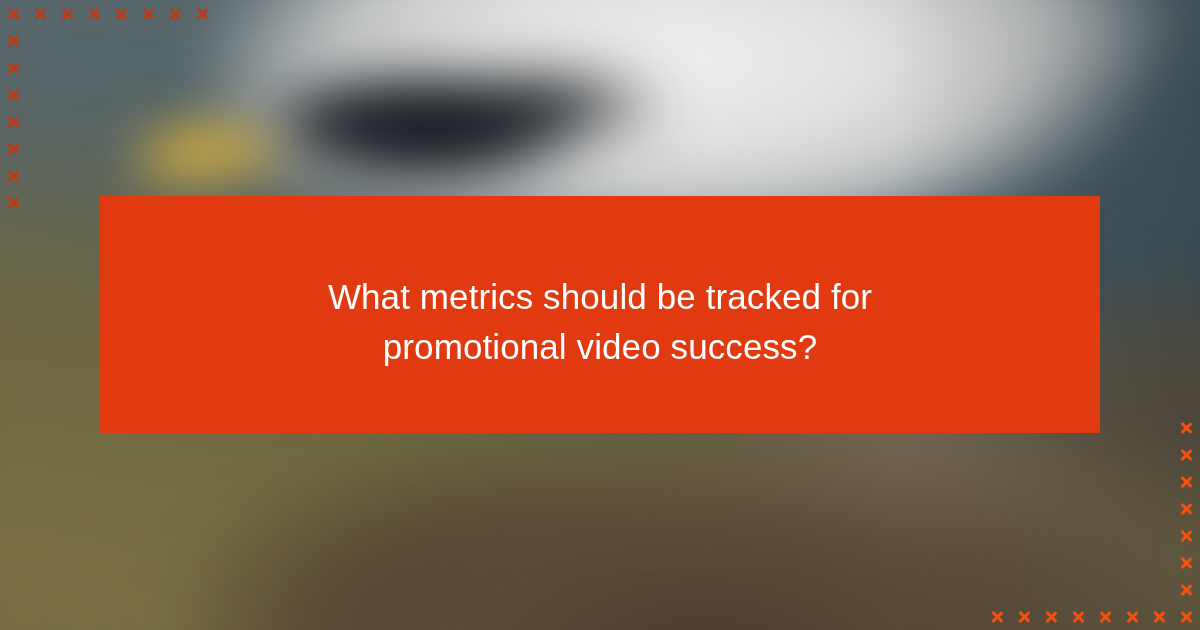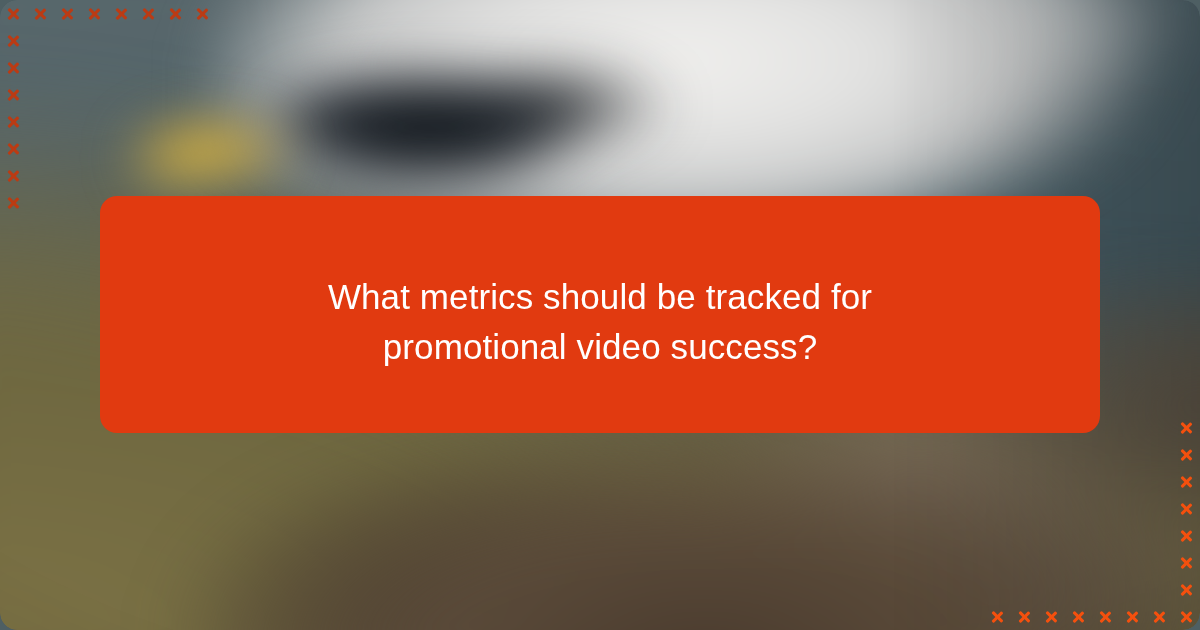--- a/index.html
+++ b/index.html
@@ -1,15 +1,15 @@
 <!DOCTYPE html>
 <html><head>
 <meta charset="utf-8">
 <style>
-  * { margin:0; padding:0; box-sizing:border-box;border-radius:17px; }
+  * { margin:0; padding:0; box-sizing:border-box; }
 
   html, body {
     width:1200px; height:630px;
     overflow:hidden;
     background:#4e5f63;
     font-family:"Liberation Sans", sans-serif;
   }
 
   #card {
     position:relative;

